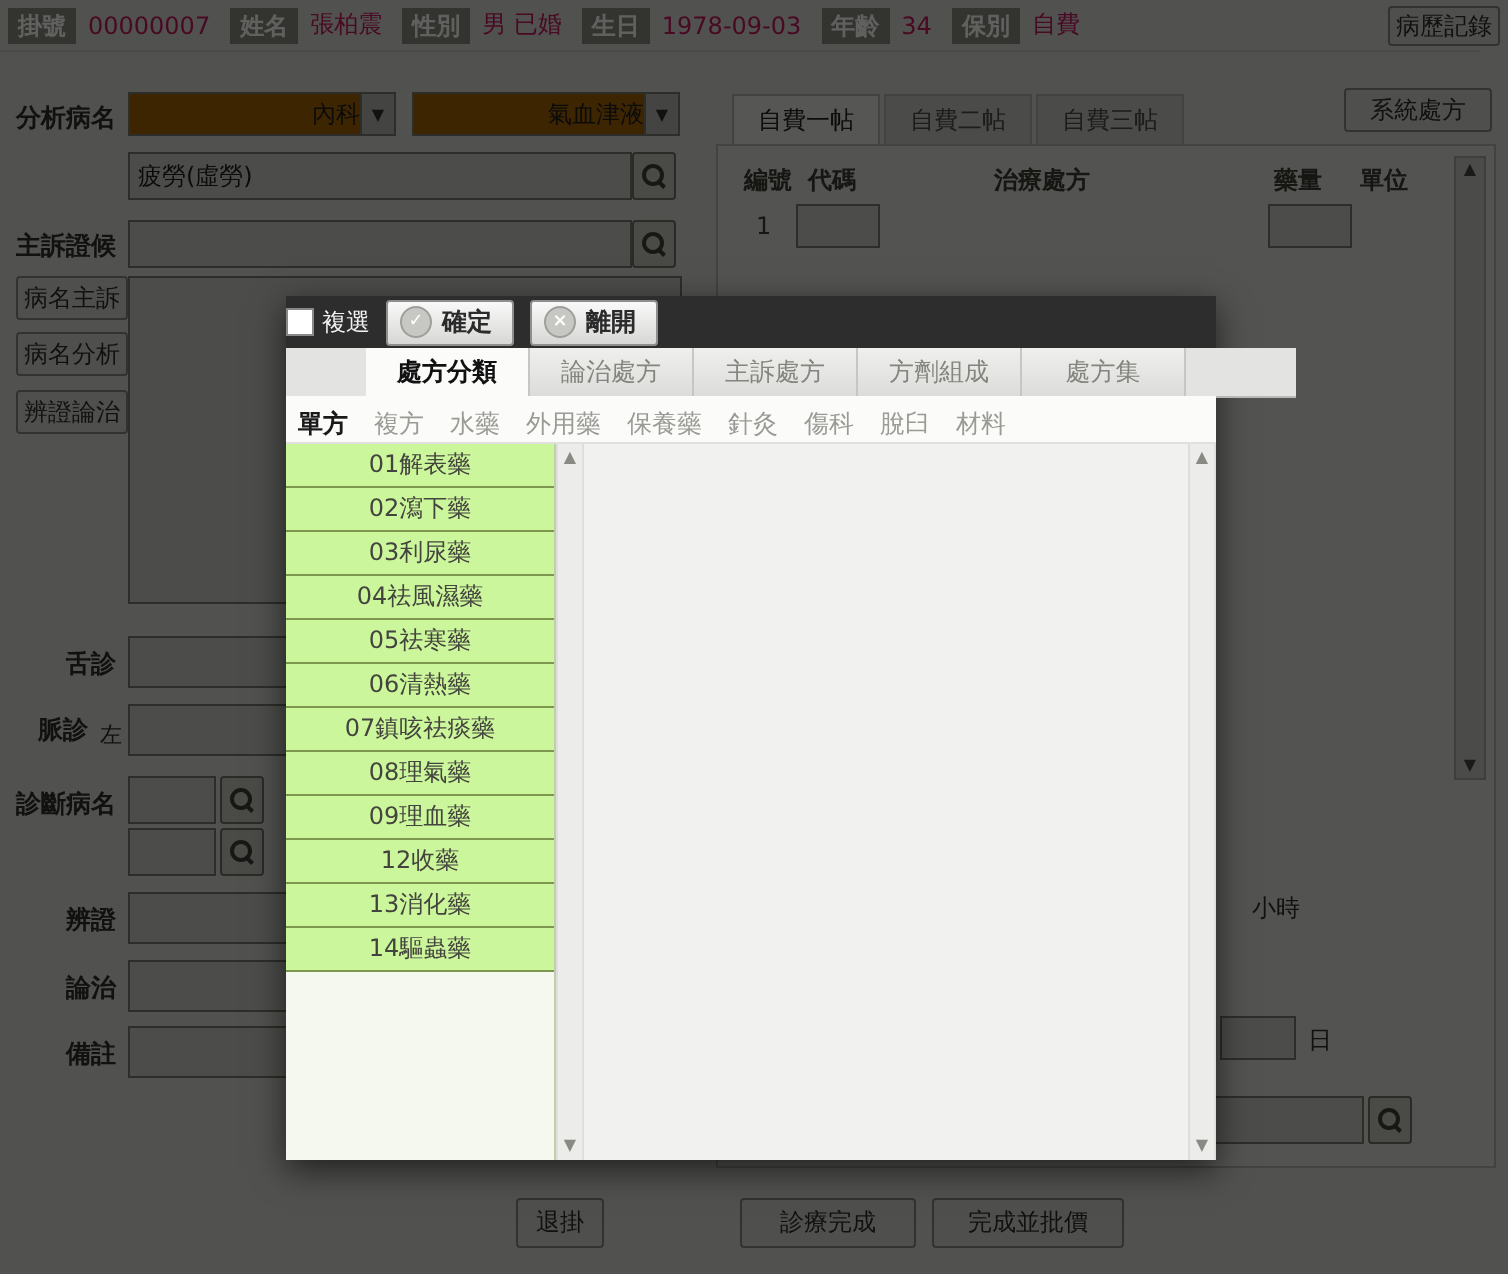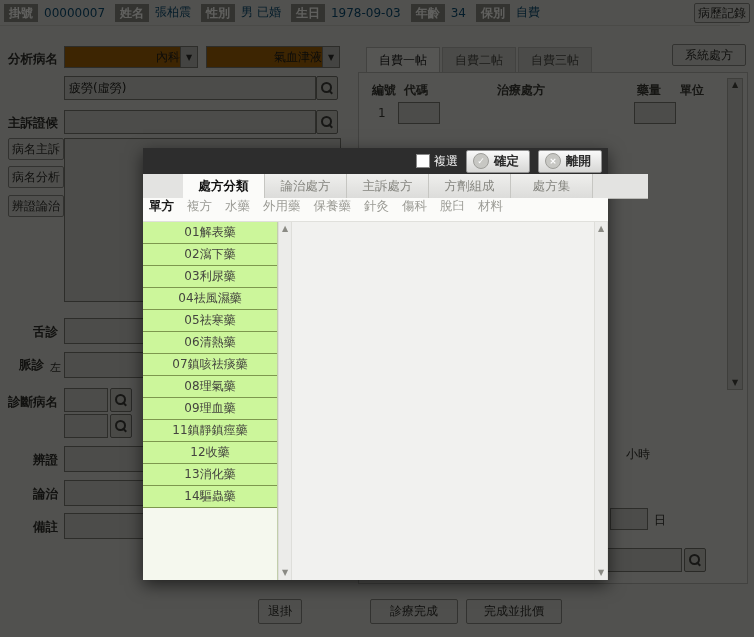--- a/index.html
+++ b/index.html
@@ -3,21 +3,21 @@
 <meta charset="utf-8">
 <style>
   html,body{margin:0;padding:0;}
   body{font-family:"DejaVu Sans","Liberation Sans",sans-serif;}
   .stage{position:relative;width:754px;height:637px;background:#d6d6d0;overflow:hidden;font-size:12px;color:#333;}
   .abs{position:absolute;}
 
   
   .topbar{position:absolute;left:0;top:0;width:740px;height:26px;display:flex;align-items:center;gap:6px;padding-left:4px;box-sizing:border-box;border-bottom:1px solid #c2c2bc;}
   .badge{background:#87877f;color:#fdfdf8;font-weight:bold;padding:2px 5px;font-size:12px;line-height:14px;}
-  .tval{color:#0c4a6e;font-size:12px;margin-right:4px;white-space:nowrap;}
+  .tval{color:#be185d;font-size:12px;margin-right:4px;white-space:nowrap;}
   .btn{background:#d0d0ca;border:1px solid #84847e;color:#2e2e2a;font-size:12px;text-align:center;box-sizing:border-box;border-radius:2px;display:flex;align-items:center;justify-content:center;white-space:nowrap;}
   .lbl{color:#2f2f2a;font-size:12.5px;font-weight:bold;text-align:right;white-space:nowrap;}
   .inp{background:#c9c9c3;border:1px solid #77776f;box-sizing:border-box;color:#1f1f1b;font-size:12px;padding:2px 4px;display:flex;align-items:center;}
   .sbtn{background:#c2c2bb;border:1px solid #6f6f68;box-sizing:border-box;display:flex;align-items:center;justify-content:center;border-radius:2px;}
   .mag{position:relative;width:12px;height:12px;}
   .mag::before{content:"";position:absolute;left:0;top:0;width:7px;height:7px;border:2px solid #3d3d38;border-radius:50%;}
   .mag::after{content:"";position:absolute;left:7px;top:9px;width:5px;height:2px;background:#3d3d38;transform:rotate(45deg);}
   .sel{background:#a16207;border:1px solid #77776f;box-sizing:border-box;display:flex;align-items:center;justify-content:flex-end;padding-left:4px;color:#1f1f1b;}
   .ddbtn{width:17px;height:100%;background:#b4b4ae;border-left:1px solid #77776f;display:flex;align-items:center;justify-content:center;font-size:8px;color:#2e2e2a;box-sizing:border-box;}
   .panel{position:absolute;background:#dadad4;border:1px solid #aeaea8;box-sizing:border-box;}
@@ -26,29 +26,29 @@
   .tab.off{background:#c6c6c0;color:#4c4c46;}
   .thead{color:#3a3a34;font-size:12px;font-weight:bold;white-space:nowrap;}
   .sbar{background:#c6c6c0;border:1px solid #a2a29c;box-sizing:border-box;display:flex;flex-direction:column;justify-content:space-between;align-items:center;padding:2px 0;}
   .arr{font-size:8px;color:#44443e;line-height:8px;}
 
   
   .overlay{position:absolute;inset:0;background:rgba(0,0,0,0.62);z-index:10;}
 
   
   .modal{position:absolute;left:143px;top:148px;width:465px;height:432px;z-index:20;background:#f1f1ef;box-shadow:0 5px 16px rgba(0,0,0,0.6);font-size:12px;}
-  .mtitle{position:absolute;left:0;top:0;width:465px;height:26px;background:#2d2d2d;display:flex;align-items:center;justify-content:flex-end;gap:8px;padding-right:6px;box-sizing:border-box;}
+  .mtitle{position:absolute;left:0;top:0;width:465px;height:26px;background:#2d2d2d;display:flex;align-items:center;gap:8px;padding-right:6px;box-sizing:border-box;}
   .chkwrap{display:flex;align-items:center;gap:4px;color:#f2f2f2;font-size:12px;}
   .chk{width:12px;height:12px;background:#fff;border:1px solid #888;}
   .mbtn{height:21px;padding:0 10px 0 6px;background:linear-gradient(#f9f9f9,#d7d7d5);border:1px solid #8f8f8f;border-radius:2px;display:flex;align-items:center;gap:5px;font-weight:bold;color:#2b2b2b;font-size:12.5px;}
   .cir{width:14px;height:14px;border-radius:50%;background:#c7c7c3;border:1px solid #9e9e9a;color:#fff;font-size:9px;line-height:14px;text-align:center;font-weight:bold;}
   .mtabs{position:absolute;left:0;top:26px;width:465px;height:24px;background:#e3e3e1;border-bottom:1px solid #b9b9b5;display:flex;padding-left:40px;}
   .mtab{width:82px;height:24px;box-sizing:border-box;display:flex;align-items:center;justify-content:center;border-right:1px solid #c6c6c2;color:#85857f;font-size:12.5px;background:linear-gradient(#efefed,#dcdcda);}
   .mtab.on{background:#fbfbf9;color:#111;font-weight:bold;}
-  .msub{position:absolute;left:0;top:50px;width:465px;height:24px;background:#fbfbf9;display:flex;align-items:flex-start;gap:13px;padding-left:6px;box-sizing:border-box;border-bottom:1px solid #e0e0dc;}
+  .msub{position:absolute;left:0;top:50px;width:465px;height:24px;background:#fbfbf9;display:flex;align-items:flex-end;gap:13px;padding-left:6px;box-sizing:border-box;border-bottom:1px solid #e0e0dc;}
   .msubi{color:#9b9b95;font-size:12.5px;white-space:nowrap;}
   .msubi.on{color:#1a1a1a;font-weight:bold;}
   .mbody{position:absolute;left:0;top:74px;width:465px;height:358px;}
   .glist{position:absolute;left:0;top:0;width:135px;height:358px;background:#f5f8ee;border-right:1px solid #c2ceab;box-sizing:border-box;}
   .gitem{height:21px;line-height:21px;background:#ccf69b;border-bottom:1px solid #7d974e;text-align:center;color:#44443f;font-size:12px;overflow:hidden;white-space:nowrap;}
   .mscroll{position:absolute;top:0;width:14px;height:358px;background:#ececea;border-left:1px solid #dededa;border-right:1px solid #dededa;box-sizing:border-box;display:flex;flex-direction:column;justify-content:space-between;align-items:center;padding:3px 0;}
   .mscroll .arr{color:#8a8a84;}
   .mpane{position:absolute;left:149px;top:0;width:303px;height:358px;background:#f1f1ef;}
 </style>
 </head>
@@ -197,21 +197,20 @@
       <div class="glist">
         <div class="gitem">01解表藥</div>
         <div class="gitem">02瀉下藥</div>
         <div class="gitem">03利尿藥</div>
         <div class="gitem">04祛風濕藥</div>
         <div class="gitem">05祛寒藥</div>
         <div class="gitem">06清熱藥</div>
         <div class="gitem">07鎮咳祛痰藥</div>
         <div class="gitem">08理氣藥</div>
         <div class="gitem">09理血藥</div>
-        <div class="gitem">11鎮靜鎮痙藥</div>
         <div class="gitem">12收藥</div>
         <div class="gitem">13消化藥</div>
         <div class="gitem">14驅蟲藥</div>
       </div>
       <div class="mscroll" style="left:135px;">
         <span class="arr">▲</span>
         <span class="arr">▼</span>
       </div>
       <div class="mpane"></div>
       <div class="mscroll" style="left:451px;">

